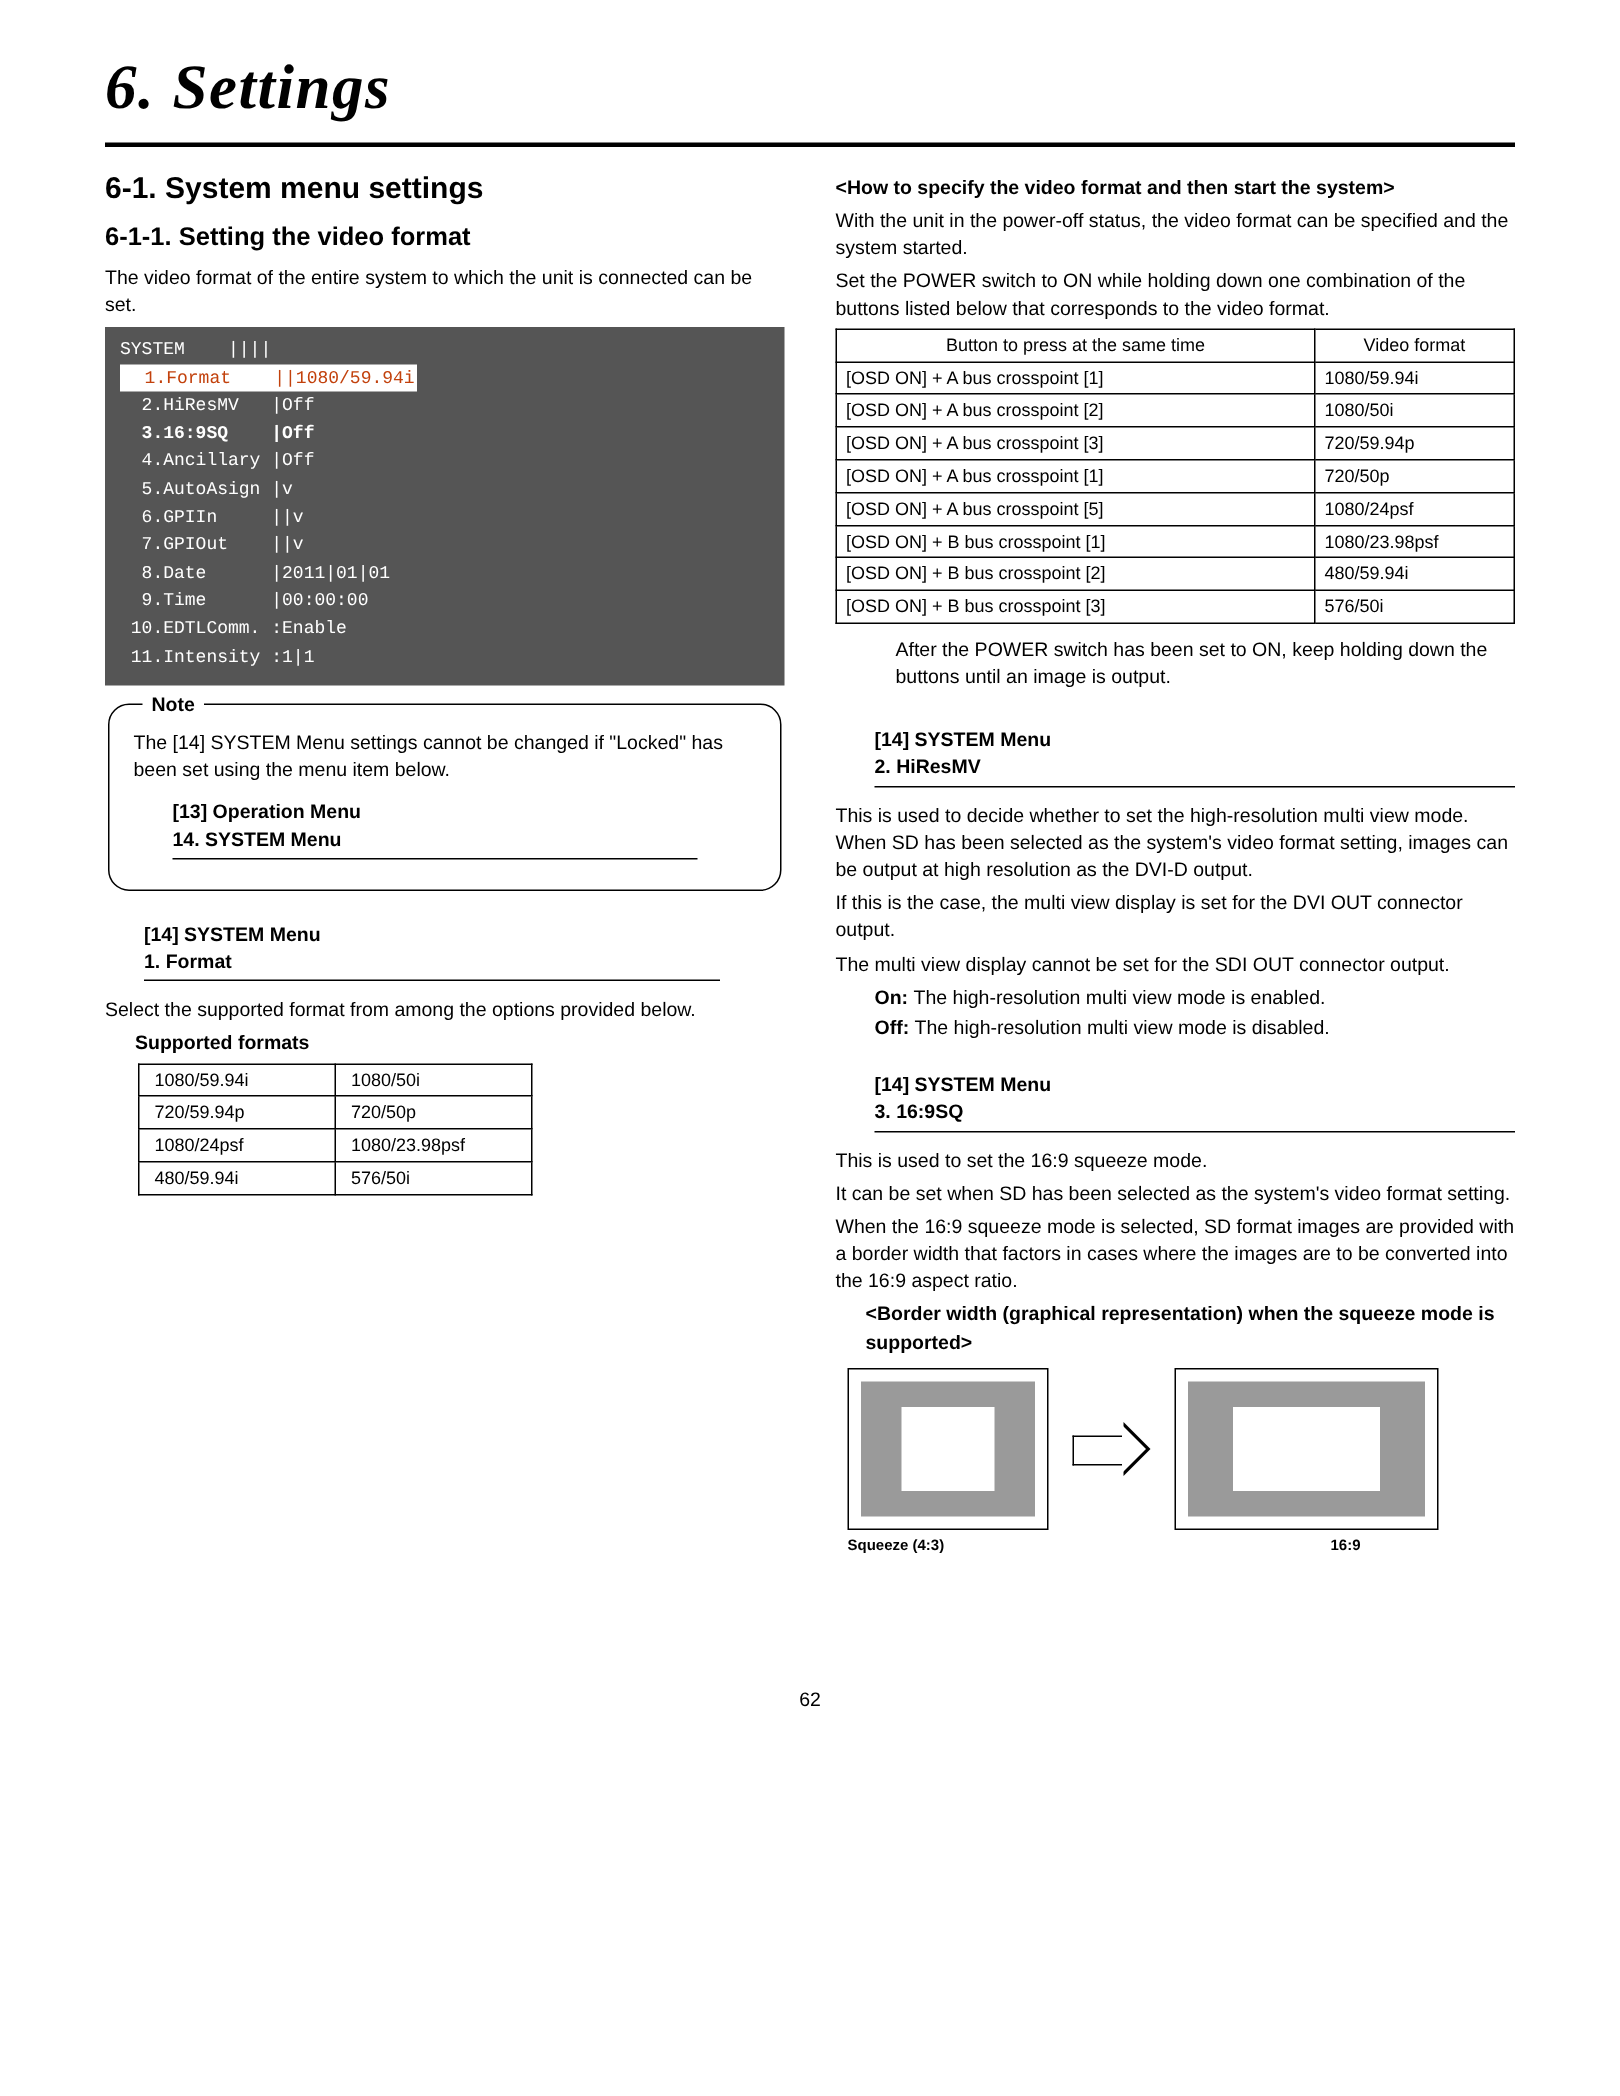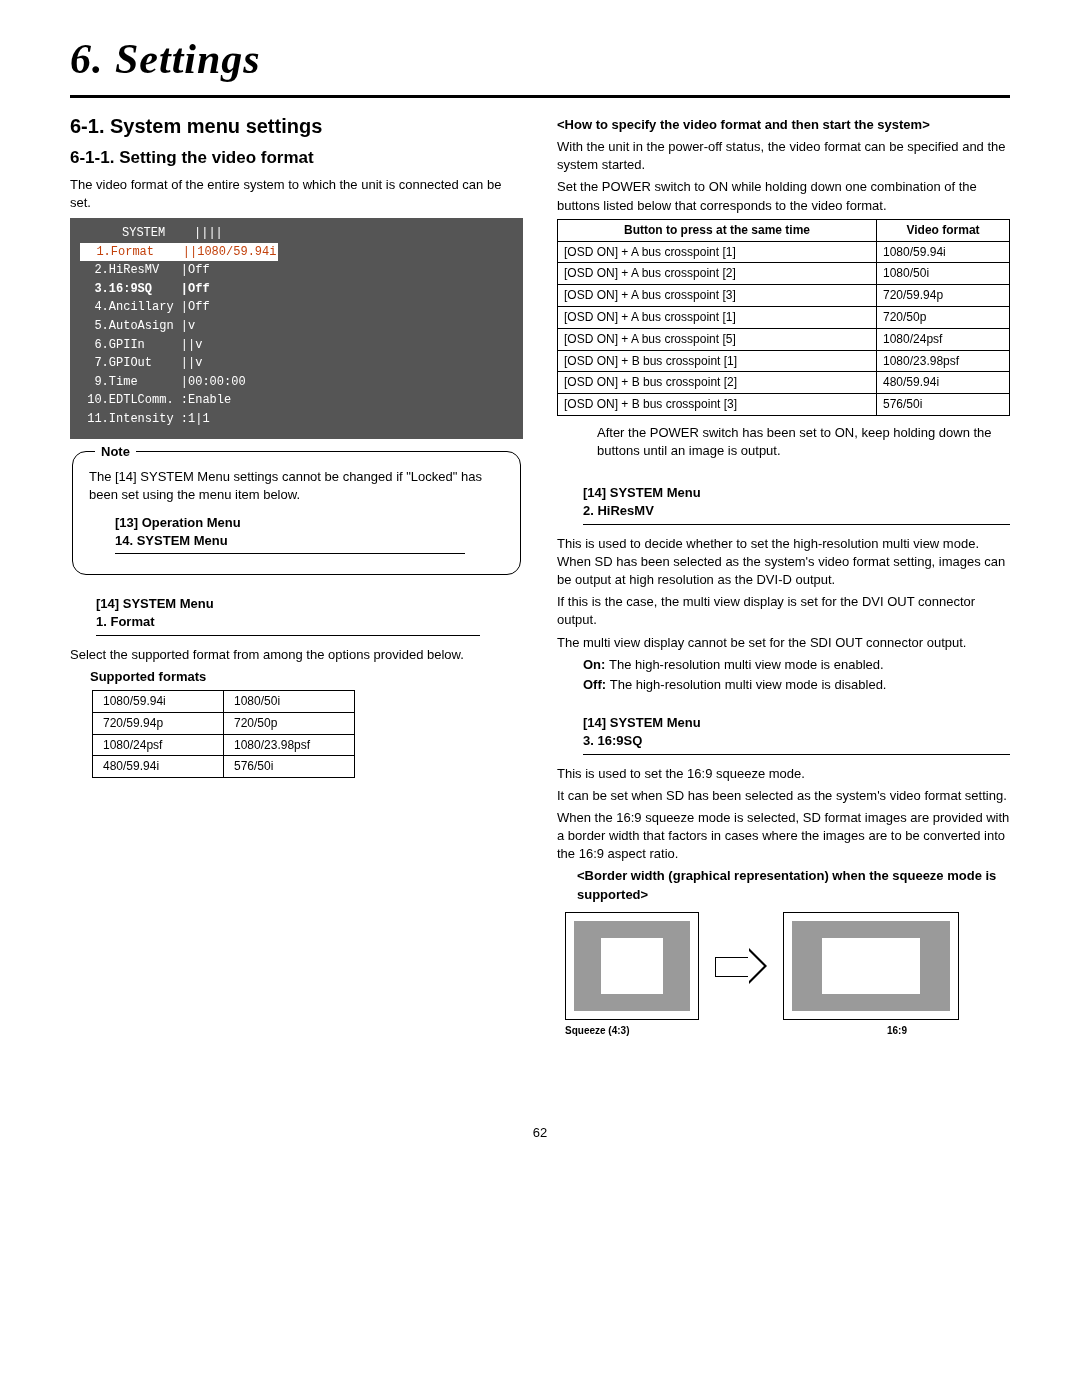--- a/index.html
+++ b/index.html
@@ -111,21 +111,21 @@
     margin: 4px 0 8px 0;
     width: 100%;
   }
   table.tbl2 td, table.tbl2 th {
     border: 1px solid #000;
     padding: 2px 6px;
     font-size: 12px;
     text-align: left;
     font-weight: normal;
   }
-  table.tbl2 th { font-weight: bold; }
+  table.tbl2 th { font-weight: normal; }
   table.tbl2 th:first-child { text-align: center; }
   table.tbl2 th:last-child { text-align: center; }
 
   .indent { margin-left: 20px; }
   .hang { padding-left: 34px; text-indent: -28px; margin: 2px 0 2px 20px; }
   .page-num {
     position: absolute;
     bottom: 18px;
     left: 0; right: 0;
     text-align: center;
@@ -196,29 +196,30 @@
   <div class="chapter-title">6. Settings</div>
 
   <div class="columns">
 
     <div class="col">
       <h2 class="section">6-1. System menu settings</h2>
       <h3 class="subsection">6-1-1. Setting the video format</h3>
       <p>The video format of the entire system to which the unit is connected can be set.</p>
 
       <div class="osd">
-        <div style="white-space:pre;margin-left:42px;">SYSTEM    ||||</div>
+        <div style="white-space:pre;">SYSTEM    ||||</div>
         <div id="osd-rows">
             <div style="white-space: pre;"><span class="sel">  1.Format    ||1080/59.94i</span></div>
             <div style="white-space: pre;">  2.HiResMV   |Off</div>
             <div style="white-space: pre; font-weight: bold;">  3.16:9SQ    |Off</div>
             <div style="white-space: pre;">  4.Ancillary |Off</div>
             <div style="white-space: pre;">  5.AutoAsign |v</div>
             <div style="white-space: pre;">  6.GPIIn     ||v</div>
             <div style="white-space: pre;">  7.GPIOut    ||v</div>
+            <div style="white-space: pre;">  8.Date      |2011|01|01</div>
             <div style="white-space: pre;">  9.Time      |00:00:00</div>
             <div style="white-space: pre;"> 10.EDTLComm. :Enable</div>
             <div style="white-space: pre;"> 11.Intensity :1|1</div>
           </div>
       </div>
 
       <div class="note-box">
         <span class="note-label">Note</span>
         <p>The [14] SYSTEM Menu settings cannot be changed if "Locked" has been set using the menu item below.</p>
         <div class="menu-ref">

